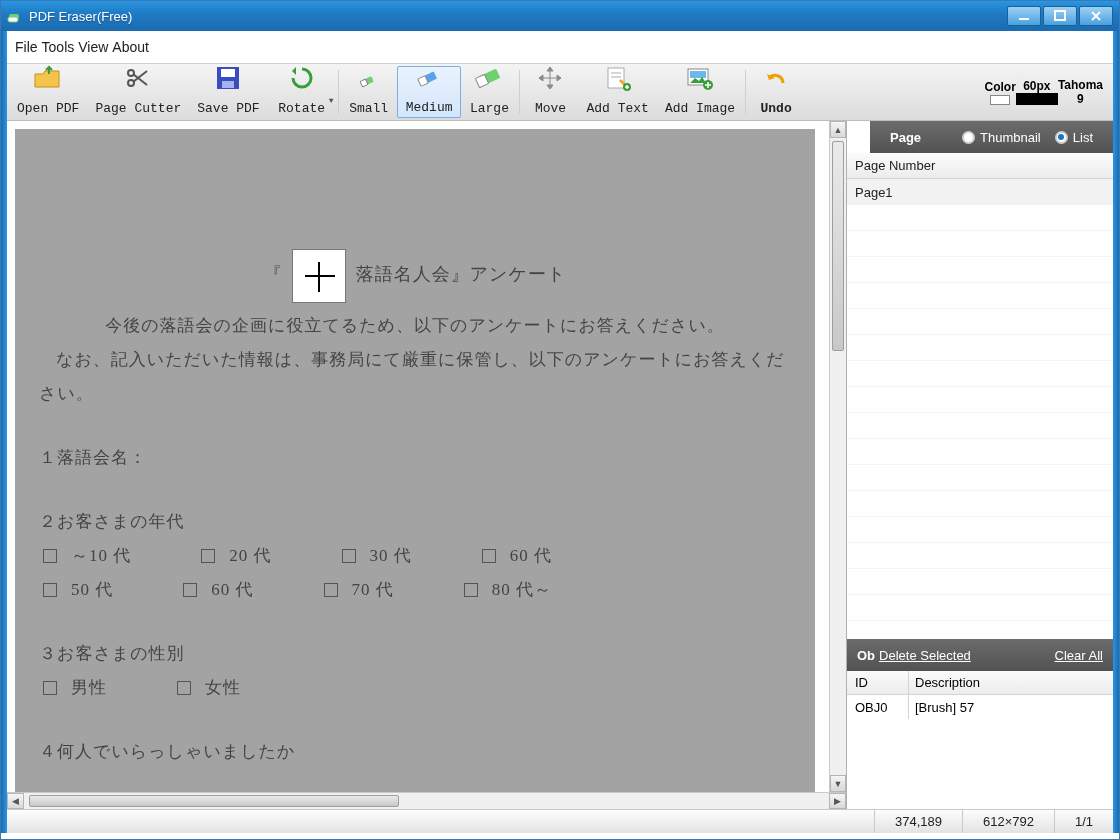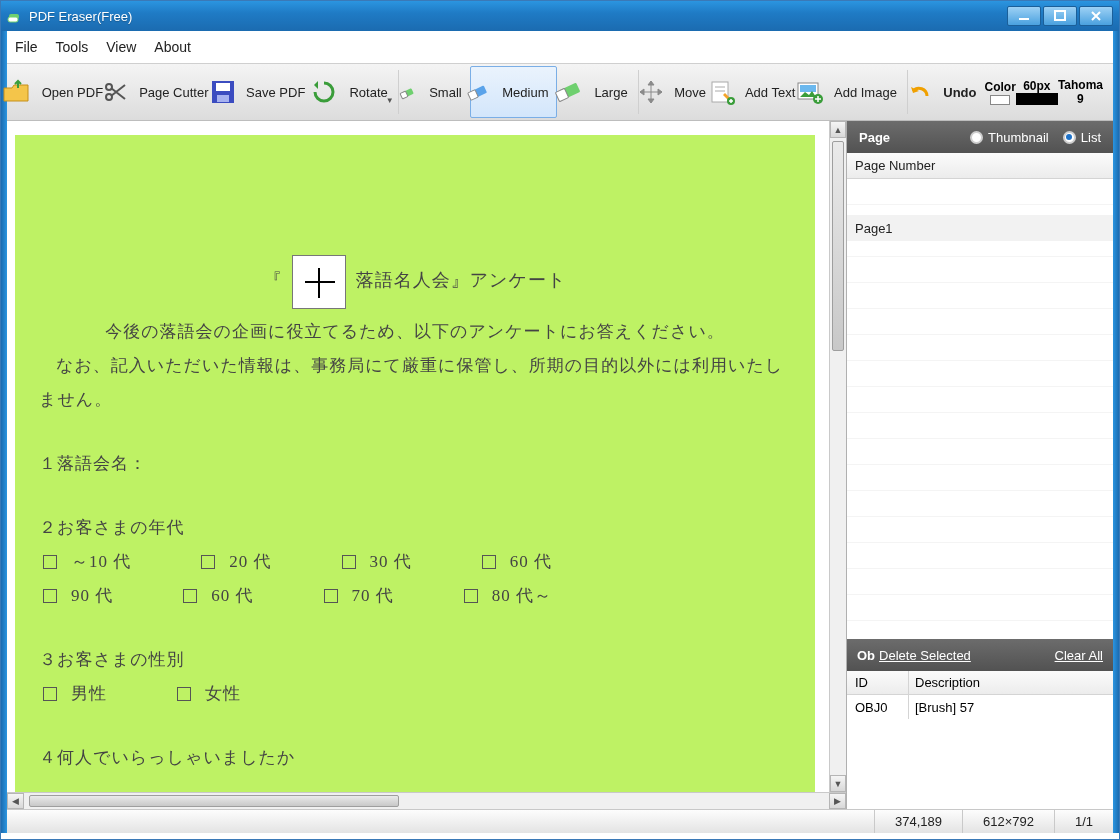--- a/index.html
+++ b/index.html
@@ -4,63 +4,63 @@
 <style>
   * { box-sizing: border-box; margin: 0; padding: 0; }
   body { font-family: Tahoma, "Meiryo", "Segoe UI", sans-serif; font-size: 12px; background: #fff; overflow: hidden; }
   .window { width: 1120px; height: 840px; border: 1px solid #3a79b7; background: #fff; display: flex; flex-direction: column; position: relative; }
   .titlebar { height: 30px; background: linear-gradient(#2b95e0, #1f7bc5 40%, #1b6bb0); display: flex; align-items: center; padding: 0 6px; color: #fff; }
   .titlebar .app-icon { width:16px; height:16px; margin-right:6px; display:flex; align-items:center; justify-content:center; }
   .titlebar .title-text { font-size: 13px; color: #fff; text-shadow: 0 1px 1px rgba(0,0,0,.25);}  
   .titlebar .winbtns { margin-left:auto; display:flex; }
   .winbtn { width:34px; height:20px; border:1px solid #1b5f99; margin-left:2px; border-radius:2px; background:linear-gradient(#9dd1f5,#4aa1df); display:flex; align-items:center; justify-content:center; color:#fff; font-weight:bold; }
   .winbtn.close { background:linear-gradient(#9dd1f5,#4aa1df); }
-  .menubar { height:26px; background:#fff; display:flex; align-items:center; padding:16px 8px; gap:18px; font-size:14px; color:#222; }
+  .menubar { height:26px; background:#fff; display:flex; align-items:center; padding:16px 8px; gap:4px; font-size:14px; color:#222; }
   .menubar span { cursor:default; }
   .toolbar { height:58px; background:linear-gradient(#f4f4f4,#dcdcdc); border-top:1px solid #cfcfcf; border-bottom:1px solid #bdbdbd; display:flex; align-items:stretch; padding:2px 2px; }
-  .tbtn { display:flex; flex-direction:row; align-items:center; justify-content:flex-end; padding:2px 8px 2px; gap:10px; min-width:56px; position:relative; }
+  .tbtn { display:flex; flex-direction:column; align-items:center; justify-content:flex-end; padding:2px 8px 2px; gap:10px; min-width:56px; position:relative;font-family:Liberation Mono, monospace; }
   .tbtn .ic { height:30px; display:flex; align-items:center; justify-content:center; }
   .tbtn .lbl { font-size:13px; color:#222; white-space:nowrap; }
   .tbtn.sel { border:1px solid #7aaee6; background:linear-gradient(#eaf3fd,#d3e6fb); border-radius:2px; }
   .toolbar .sep { width:1px; background:#cfcfcf; margin:4px 2px; }
   .tool-right { margin-left:auto; display:flex; align-items:center; gap:0; padding-right:8px; }
   .color-group { display:flex; flex-direction:column; align-items:center; gap:1px; }
   .color-sw { width:20px; height:10px; border:1px solid #888; background:#fff; }
   .size-group { display:flex; flex-direction:column; align-items:center; }
   .size-bar { width:42px; height:12px; background:#000; }
   .font-group { display:flex; flex-direction:column; align-items:center; }
   .main { flex:1; display:flex; border-top:0; overflow:hidden; }
   .doc-area { flex:1; position:relative; background:#fff; border-right:1px solid #b0b0b0; display:flex; flex-direction:column; }
   .doc-scroll { flex:1; overflow:hidden; position:relative; background:#ffffff; }
-  .page { position:absolute; left:8px; top:14px; width:800px; background:#bef264; padding:40px 24px 40px 24px; font-family:"Yu Mincho","MS Mincho",serif; font-size:17px; color:#444; line-height:2.0; letter-spacing:1px; }
+  .page { position:absolute; left:8px; top:8px; width:800px; background:#a3a3a3; padding:40px 24px 40px 24px; font-family:"Yu Mincho","MS Mincho",serif; font-size:17px; color:#444; line-height:2.0; letter-spacing:1px; }
   .page .title-row { text-align:center; margin-top:80px; margin-bottom:6px; font-size:18px; }
   .eraser-box { display:inline-block; width:54px; height:54px; border:1px solid #777; position:relative; vertical-align:middle; margin:0 4px; background:#fff; }
   .eraser-box::before, .eraser-box::after { content:""; position:absolute; background:#000; }
   .eraser-box::before { left:50%; top:12px; width:2px; height:30px; margin-left:-1px; }
   .eraser-box::after  { top:50%; left:12px; height:2px; width:30px; margin-top:-1px; }
   .cb { display:inline-block; width:14px; height:14px; border:1.5px solid #555; margin-right:14px; vertical-align:-2px; }
   .opt-row { display:flex; gap:70px; margin-left:4px; }
   .opt { white-space:nowrap; }
   .vscroll { position:absolute; right:0; top:0; bottom:0; width:17px; background:#f0f0f0; border-left:1px solid #c9c9c9; }
   .vscroll .thumb { position:absolute; left:2px; right:2px; top:20px; height:210px; background:linear-gradient(#eaeaea,#c8c8c8); border:1px solid #9e9e9e; border-radius:2px; }
   .vscroll .arrow { position:absolute; left:0; right:0; height:17px; background:linear-gradient(#f5f5f5,#d8d8d8); border:1px solid #b5b5b5; display:flex; align-items:center; justify-content:center; font-size:9px; color:#555;}
   .vscroll .arrow.up { top:0; } .vscroll .arrow.down { bottom:0; }
   .hscroll { height:17px; background:#f0f0f0; border-top:1px solid #c9c9c9; position:relative; }
   .hscroll .arrow { position:absolute; top:0; bottom:0; width:17px; background:linear-gradient(#f5f5f5,#d8d8d8); border:1px solid #b5b5b5; display:flex; align-items:center; justify-content:center; font-size:9px; color:#555;}
   .hscroll .arrow.left { left:0; } .hscroll .arrow.right { right:0; }
   .hscroll .thumb { position:absolute; top:2px; bottom:2px; left:22px; width:370px; background:linear-gradient(#eaeaea,#c8c8c8); border:1px solid #9e9e9e; border-radius:2px; }
   .sidepanel { width:266px; background:#fff; display:flex; flex-direction:column; }
-  .sp-header { height:32px; background:linear-gradient(#6c6c6c,#525252); color:#fff; display:flex; align-items:center; padding:0 12px; gap:14px; font-size:13px; }
+  .sp-header { height:32px; background:linear-gradient(#6c6c6c,#525252); color:#fff; display:flex; align-items:center; padding:0 20px; gap:14px; font-size:13px;margin-left:23px; }
   .sp-header .ttl { font-weight:bold; margin-right:auto; }
   .radio { display:flex; align-items:center; gap:5px; }
   .radio .dot { width:13px; height:13px; border-radius:50%; border:2px solid #cfcfcf; background:#fff; display:flex; align-items:center; justify-content:center; }
   .radio.sel .dot::after { content:""; width:6px; height:6px; border-radius:50%; background:#1e72c8; }
   .sp-list { flex:1 1 auto; background:repeating-linear-gradient(#fff,#fff 25px,#f4f4f4 25px,#f4f4f4 26px); overflow:hidden; position:relative; }
   .sp-list .hdr { height:26px; background:linear-gradient(#fbfbfb,#ececec); border-bottom:1px solid #d4d4d4; display:flex; align-items:center; padding-left:8px; font-size:13px; color:#222;}
-  .sp-list .row { height:26px; display:flex; align-items:center; padding-left:8px; font-size:13px; color:#222; background:#f2f2f2;margin-top:36px; }
+  .sp-list .row { height:26px; display:flex; align-items:center; padding-left:8px; font-size:13px; color:#222; background:#f2f2f2; }
   .obj-header { height:32px; background:linear-gradient(#6c6c6c,#525252); color:#fff; display:flex; align-items:center; padding:0 10px; font-size:13px; }
   .obj-header .ob { font-weight:bold; }
   .obj-header a { color:#fff; text-decoration:underline; }
   .obj-header .spacer { flex:1; }
   .obj-table { background:#fff; }
   .obj-table .hdr { height:24px; background:linear-gradient(#fbfbfb,#ececec); border-bottom:1px solid #d4d4d4; display:flex; font-size:13px; }
   .obj-table .cell-id { width:62px; padding-left:8px; border-right:1px solid #d4d4d4; display:flex; align-items:center;}
   .obj-table .cell-desc { flex:1; padding-left:6px; display:flex; align-items:center;}
   .obj-table .row { height:24px; display:flex; font-size:13px; }
   .statusbar { height:24px; background:linear-gradient(#fdfdfd,#e3e3e3); border-top:1px solid #c8c8c8; display:flex; align-items:center; font-size:13px; color:#222; }
@@ -247,33 +247,33 @@
     <div class="main">
       <div class="doc-area">
         <div class="doc-scroll">
           <div class="page">
             <div class="title-row">
               <span>『</span>
               <span class="eraser-box"></span>
               <span>落語名人会』アンケート</span>
             </div>
             <div style="text-align:center;">今後の落語会の企画に役立てるため、以下のアンケートにお答えください。</div>
-            <div style="text-indent:1em;">なお、記入いただいた情報は、事務局にて厳重に保管し、所期の目的以外には利用いたしません。</div>
+            <div style="text-indent:1em;">なお、記入いただいた情報は、事務局にて厳重に保管し、以下のアンケートにお答えください。</div>
             <div style="height:30px"></div>
             <div>１落語会名：</div>
             <div style="height:30px"></div>
             <div>２お客さまの年代</div>
             <div class="opt-row">
               <span class="opt"><span class="cb"></span><span>～10 代</span></span>
               <span class="opt"><span class="cb"></span><span>20 代</span></span>
               <span class="opt"><span class="cb"></span><span>30 代</span></span>
               <span class="opt"><span class="cb"></span><span>60 代</span></span>
             </div>
             <div class="opt-row">
-              <span class="opt"><span class="cb"></span><span>90 代</span></span>
+              <span class="opt"><span class="cb"></span><span>50 代</span></span>
               <span class="opt"><span class="cb"></span><span>60 代</span></span>
               <span class="opt"><span class="cb"></span><span>70 代</span></span>
               <span class="opt"><span class="cb"></span><span>80 代～</span></span>
             </div>
             <div style="height:30px"></div>
             <div>３お客さまの性別</div>
             <div class="opt-row" style="">
               <span class="opt"><span class="cb"></span><span>男性</span></span>
               <span class="opt"><span class="cb"></span><span>女性</span></span>
             </div>

